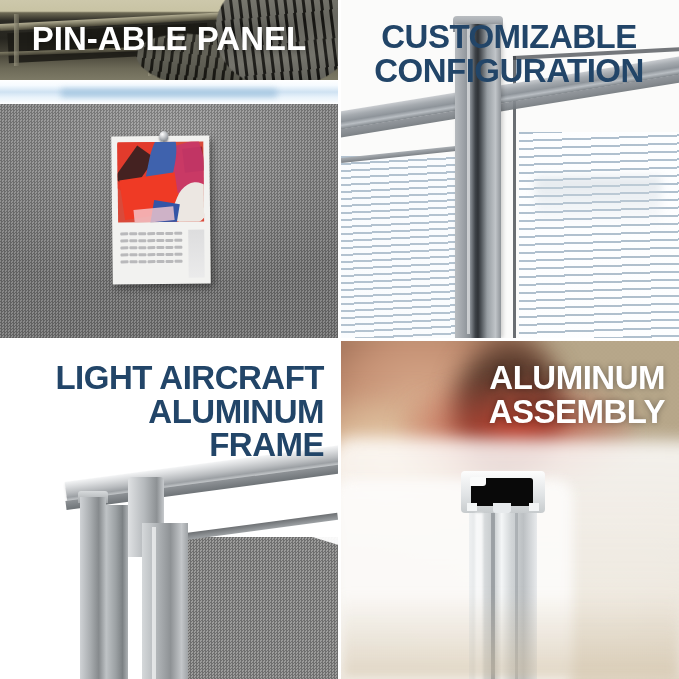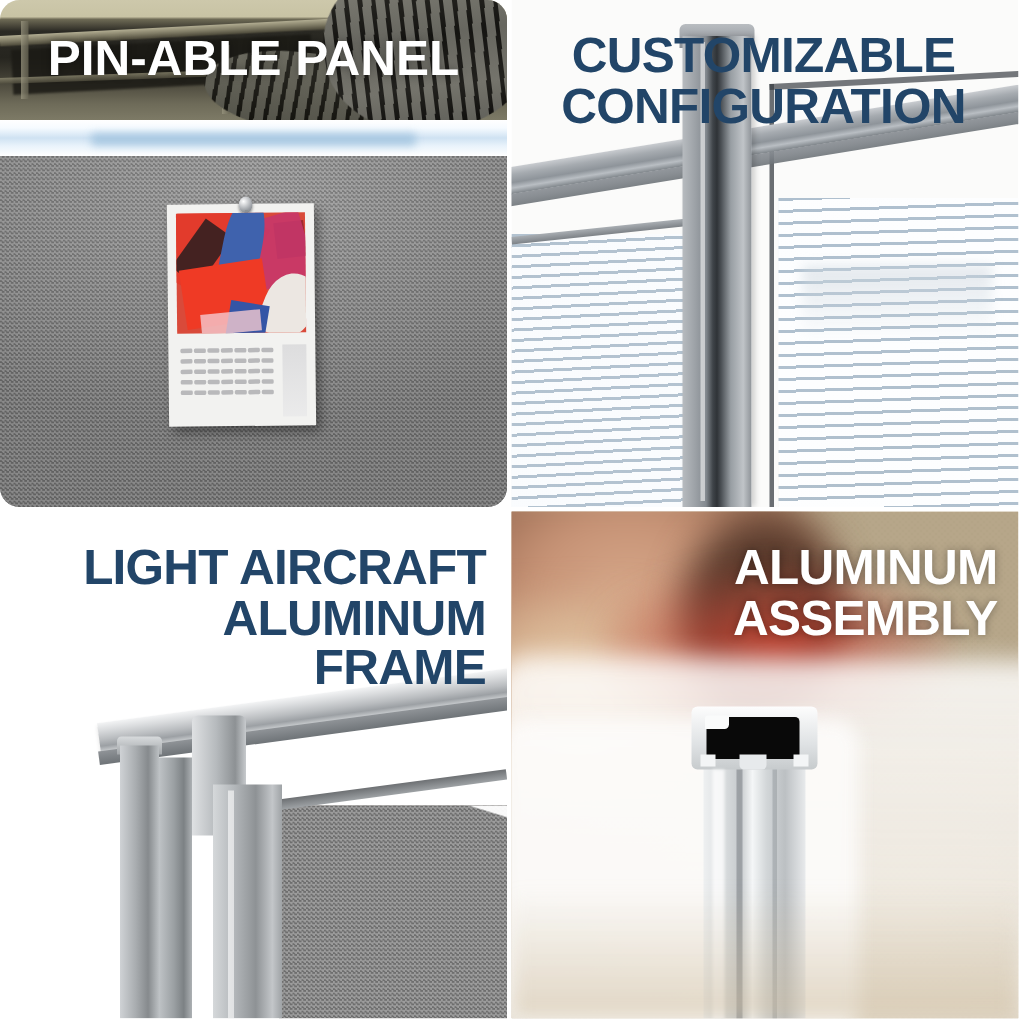--- a/index.html
+++ b/index.html
@@ -2,21 +2,21 @@
 <html><head>
 <meta charset="utf-8">
 <style>
   html,body{margin:0;padding:0;background:#fff;}
   body{width:679px;height:679px;overflow:hidden;
        font-family:"Liberation Sans","DejaVu Sans",sans-serif;}
 
   .collage{position:relative;width:679px;height:679px;background:#ffffff;}
 
   .quad{position:absolute;overflow:hidden;background:#ffffff;}
-  .q-tl{left:0;   top:0;   width:338px;height:338px;border-radius:13px;}
+  .q-tl{left:0;   top:0;   width:338px;height:338px;}
   .q-tr{left:341px;top:0;   width:338px;height:338px;}
   .q-bl{left:0;   top:341px;width:338px;height:338px;}
   .q-br{left:341px;top:341px;width:338px;height:338px;}
 
   
   .cap{position:absolute;z-index:40;font-weight:bold;line-height:1.02;
        letter-spacing:-0.5px;white-space:pre-line;}
   .cap-white{color:#ffffff;text-shadow:0 0 6px rgba(0,0,0,.35);}
   .cap-navy{color:#224568;}
 

